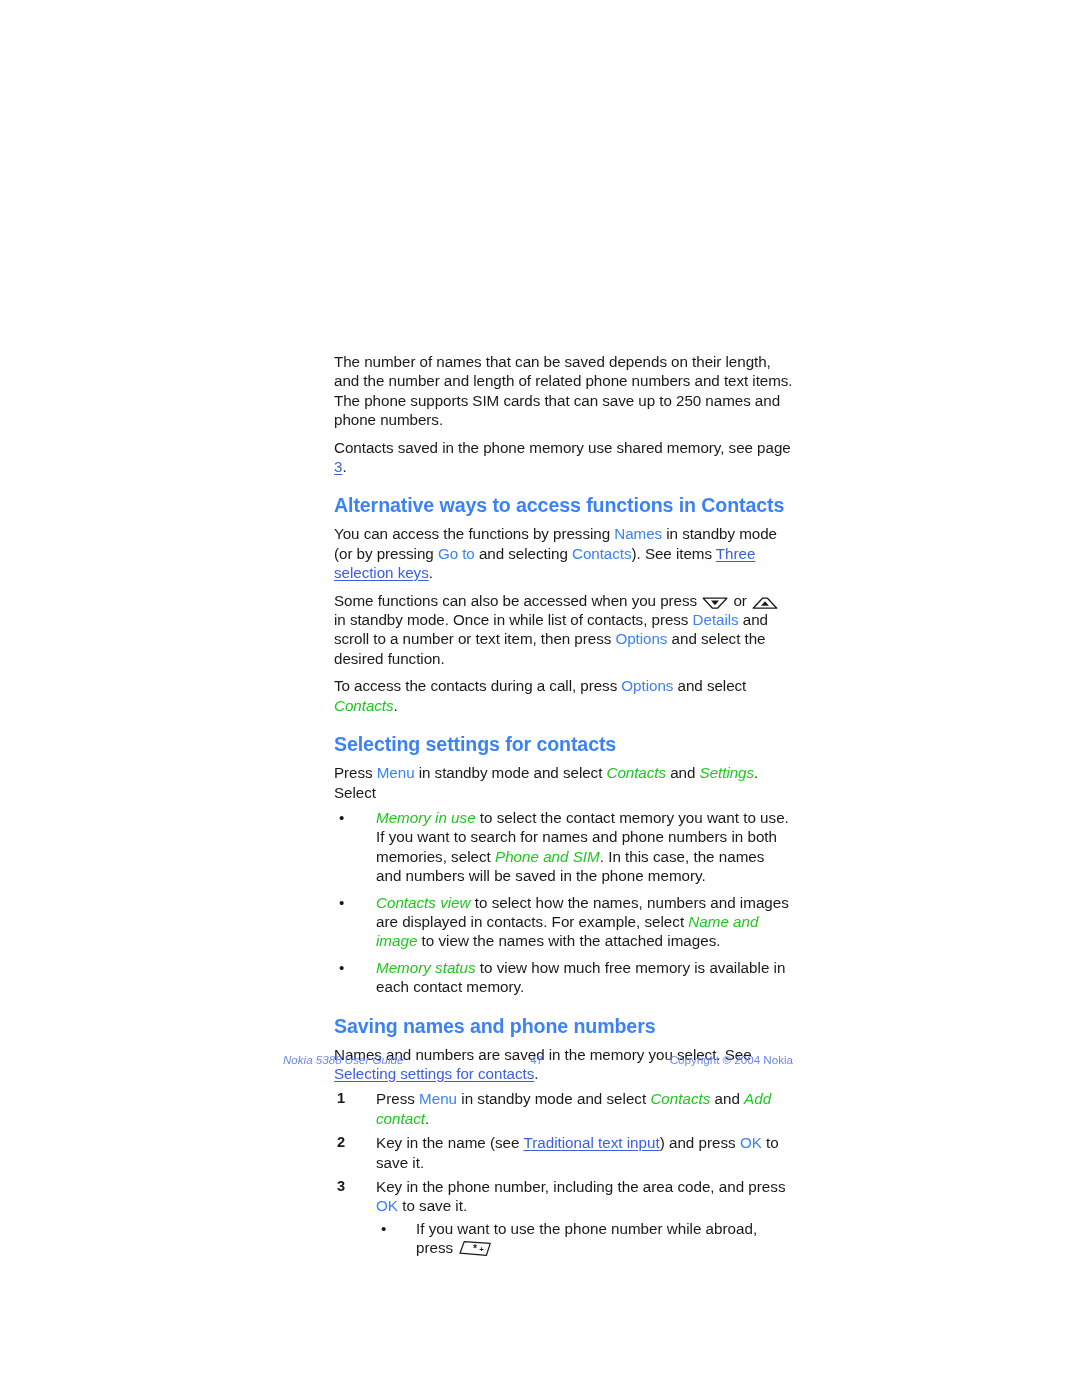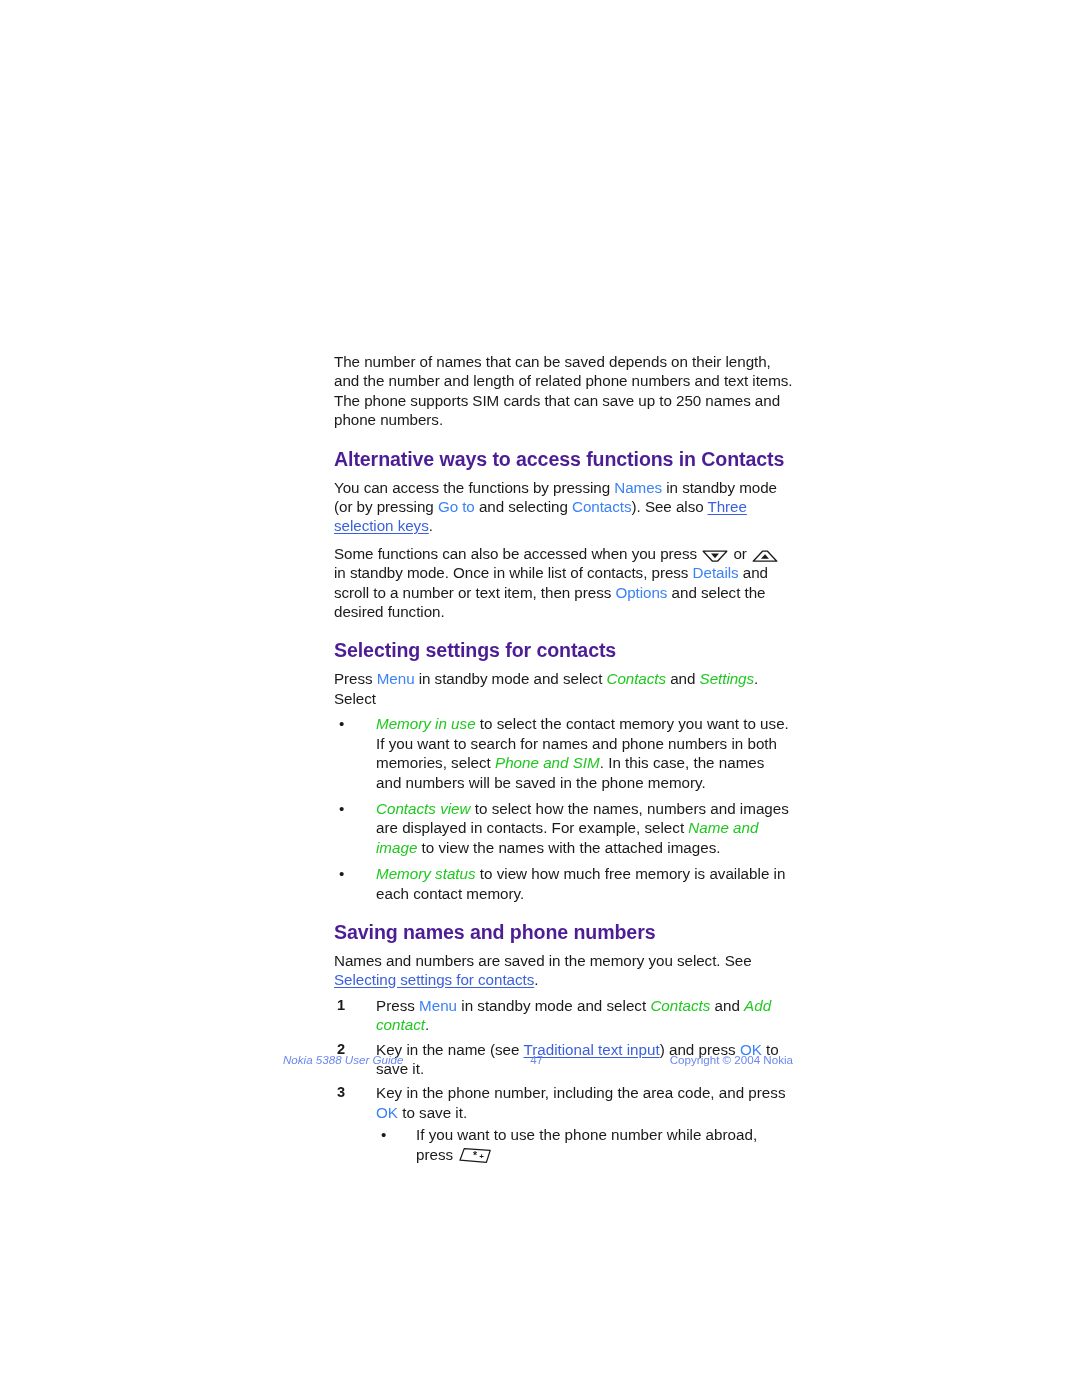--- a/index.html
+++ b/index.html
@@ -40,21 +40,21 @@
     text-align: left;
     letter-spacing: -0.05px;
   }
   p.para.tight { margin-bottom: 6px; }
 
   h2.heading {
     margin: 18px 0 7px 0;
     font-size: 19.6px;
     line-height: 23px;
     font-weight: bold;
-    color: #4c1d95;
+    color: #3b82f6;
     letter-spacing: -0.1px;
   }
 
   
   .ui        { color: #3b82f6; }                 
   .menu      { color: #1fc81f; font-style: italic; } 
   .link      { color: #3a5fe0; text-decoration: underline; text-underline-offset: 1.5px; }
 
   
   ul.bullets {
@@ -146,33 +146,35 @@
 </style>
 </head>
 <body>
 
 <div class="page">
 
   <div class="content">
 
     <p class="para"><span>The number of names that can be saved depends on their length, and the number and length of related phone numbers and text items. The phone supports SIM cards that can save up to 250 names and phone numbers.</span></p>
 
+    <p class="para"><span>Contacts saved in the phone memory use shared memory, see page </span><a class="link" href="#">3</a><span>.</span></p>
 
     <h2 class="heading">Alternative ways to access functions in Contacts</h2>
 
-    <p class="para"><span>You can access the functions by pressing </span><span class="ui">Names</span><span> in standby mode (or by pressing </span><span class="ui">Go to</span><span> and selecting </span><span class="ui">Contacts</span><span>). See also </span><a class="link" href="#">Three selection keys</a><span>.</span></p>
+    <p class="para"><span>You can access the functions by pressing </span><span class="ui">Names</span><span> in standby mode (or by pressing </span><span class="ui">Go to</span><span> and selecting </span><span class="ui">Contacts</span><span>). See items </span><a class="link" href="#">Three selection keys</a><span>.</span></p>
 
     <p class="para"><span>Some functions can also be accessed when you press </span><span class="keyglyph"><svg width="26" height="14" viewBox="0 0 26 14">
             <path d="M1.2 2.2 L24.8 2.2 L15.5 12.2 L10.5 12.2 Z" fill="none" stroke="#1a1a1a" stroke-width="1.3" stroke-linejoin="round"></path>
             <path d="M9 4.6 L17 4.6 L13 9.2 Z" fill="#1a1a1a"></path>
           </svg></span><span> or </span><span class="keyglyph"><svg width="26" height="14" viewBox="0 0 26 14">
             <path d="M10.5 2.2 L15.5 2.2 L24.8 12.2 L1.2 12.2 Z" fill="none" stroke="#1a1a1a" stroke-width="1.3" stroke-linejoin="round"></path>
             <path d="M13 5.2 L17 9.8 L9 9.8 Z" fill="#1a1a1a"></path>
           </svg></span><span> in standby mode. Once in while list of contacts, press </span><span class="ui">Details</span><span> and scroll to a number or text item, then press </span><span class="ui">Options</span><span> and select the desired function.</span></p>
 
+    <p class="para"><span>To access the contacts during a call, press </span><span class="ui">Options</span><span> and select </span><span class="menu">Contacts</span><span>.</span></p>
 
     <h2 class="heading">Selecting settings for contacts</h2>
 
     <p class="para tight"><span>Press </span><span class="ui">Menu</span><span> in standby mode and select </span><span class="menu">Contacts</span><span> and </span><span class="menu">Settings</span><span>. Select</span></p>
 
     <ul class="bullets">
       <li>
         <span class="bullet-dot">•</span><span class="menu">Memory in use</span><span> to select the contact memory you want to use. If you want to search for names and phone numbers in both memories, select </span><span class="menu">Phone and SIM</span><span>. In this case, the names and numbers will be saved in the phone memory.</span>
       </li>
       <li>

